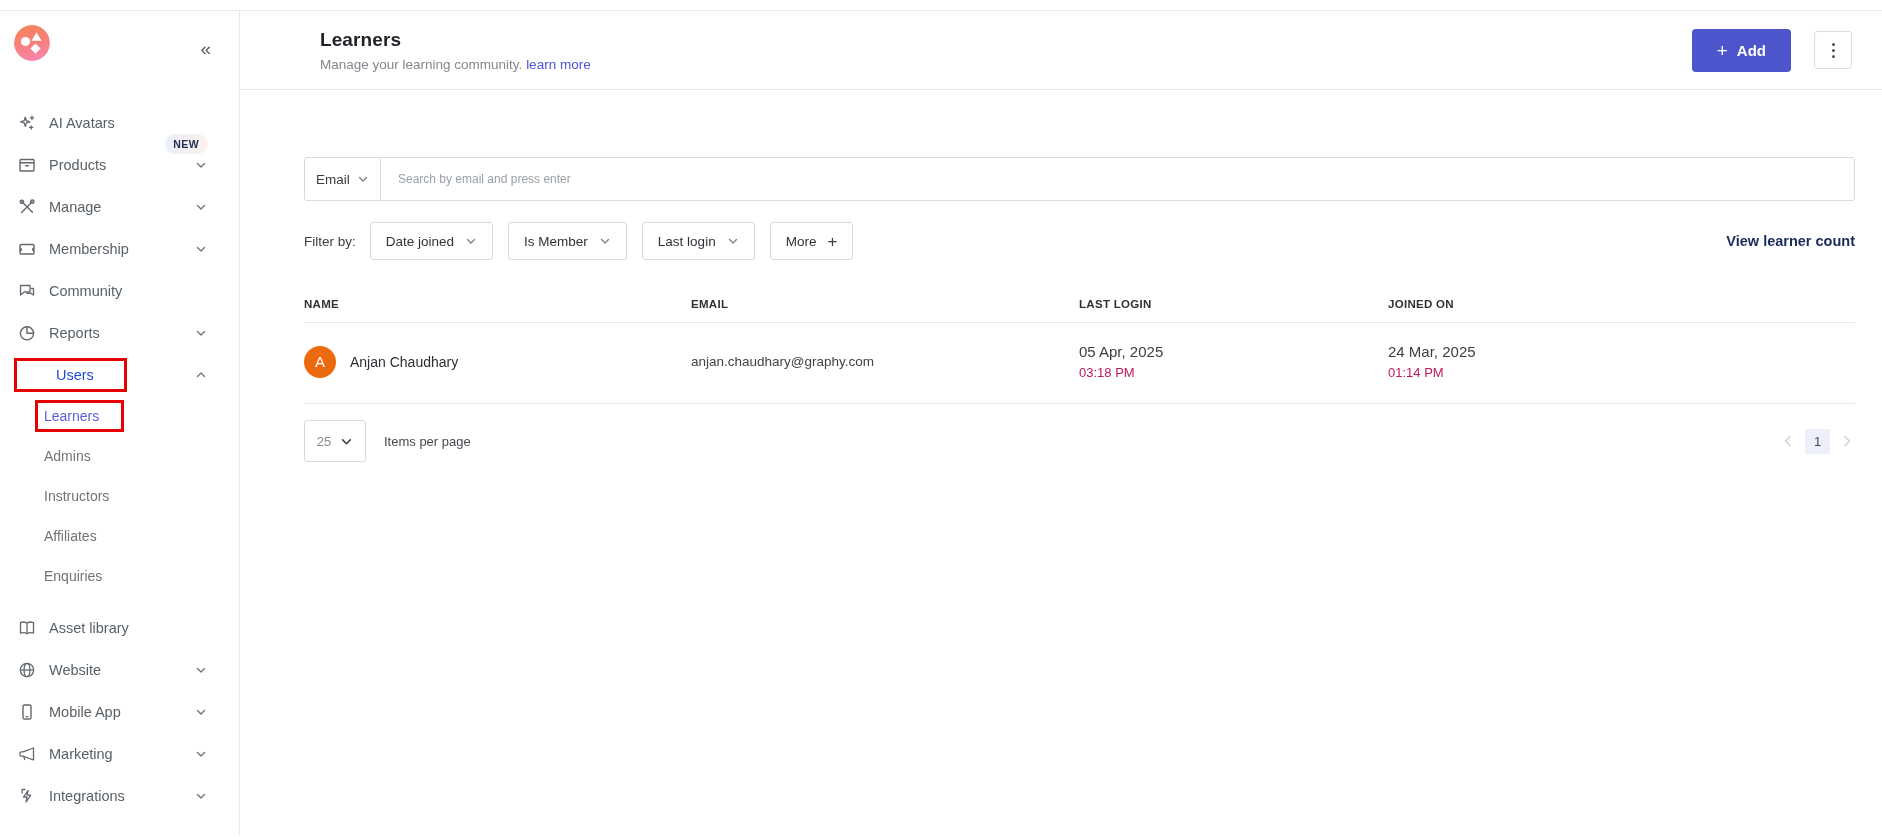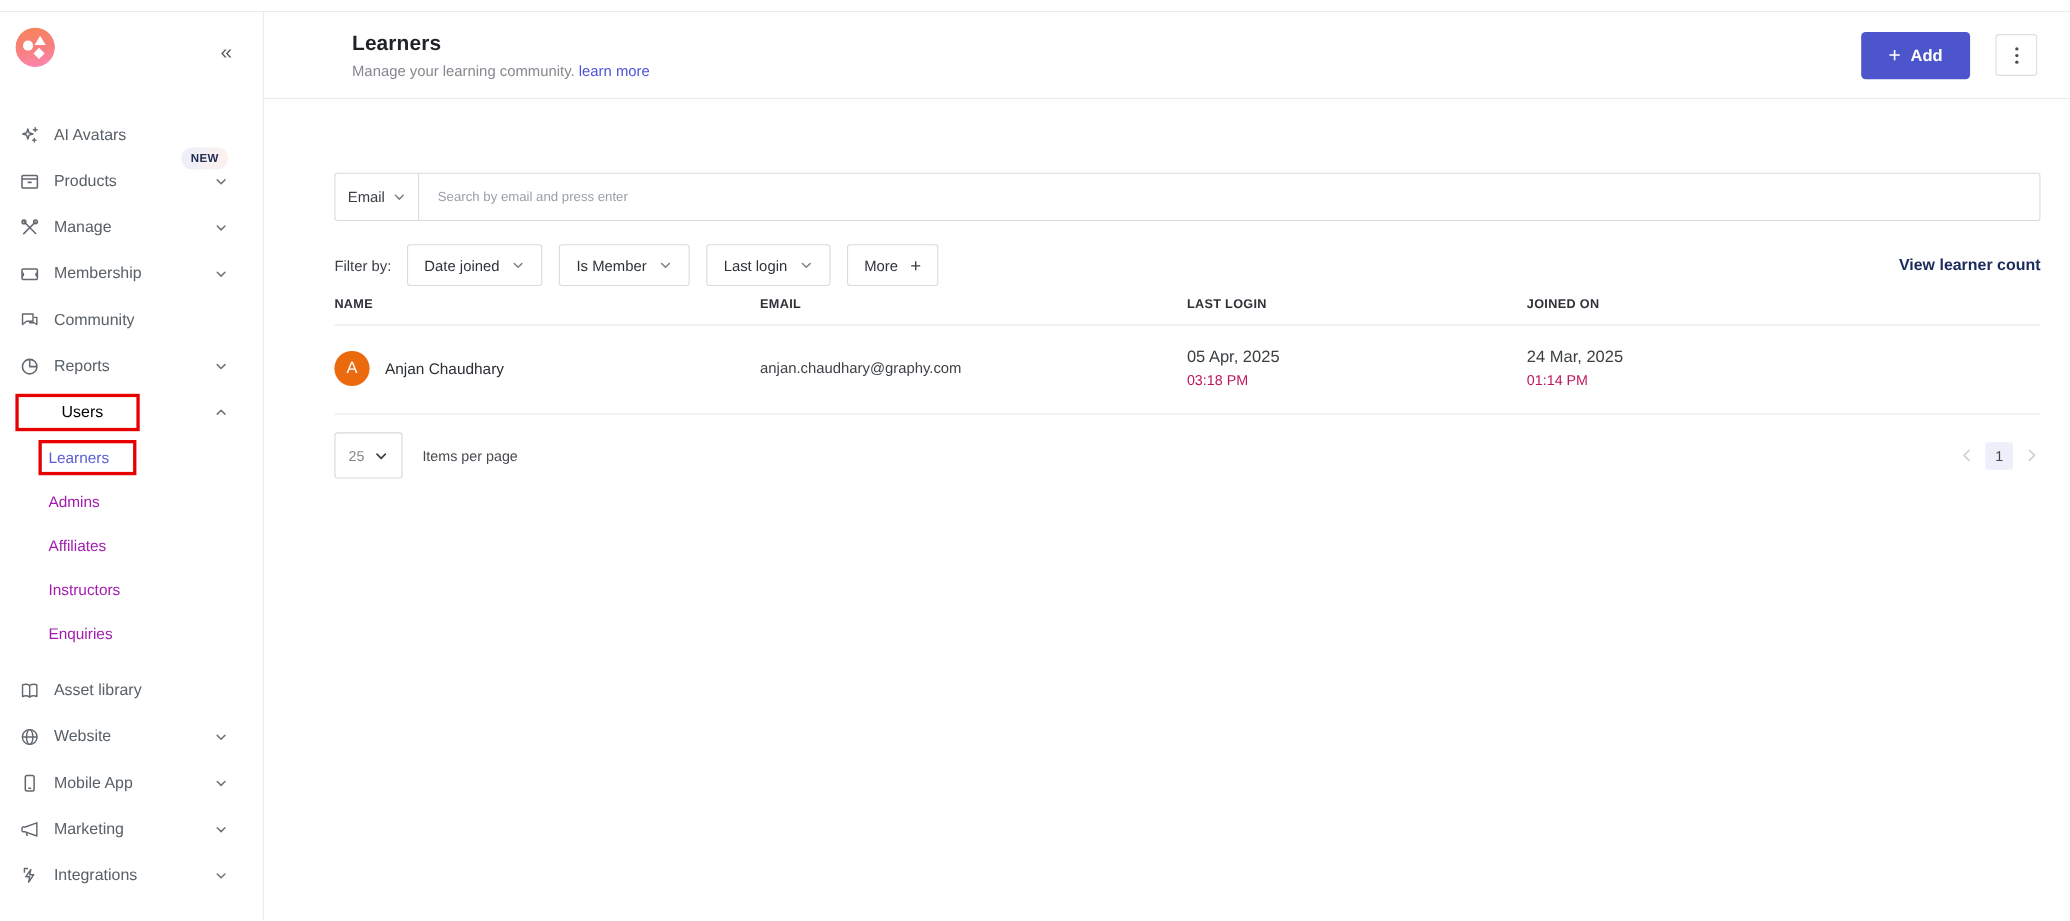--- a/index.html
+++ b/index.html
@@ -9,26 +9,26 @@
   .app { display:flex; border-top:1px solid #e9ebee; height:826px; background:#fff; }
 
   
   .sidebar { width:240px; min-width:240px; border-right:1px solid #e9ebee; background:#fff; overflow:hidden; }
   .logo-row { display:flex; align-items:flex-start; justify-content:space-between; padding:14px 30px 0 14px; height:61px; }
   .logo { width:36px; height:36px; border-radius:50%; display:block; }
   .collapse-btn { color:#585d63; font-size:19px; line-height:1; margin-top:14px; cursor:pointer; letter-spacing:-2px; }
   .nav { margin-top:30px; }
   .nav-item { display:flex; align-items:center; height:42px; padding:0 32px 0 17px; color:#596066; font-size:14.5px; cursor:pointer; }
   .nav-item .nav-icon { width:20px; height:20px; margin-right:12px; display:flex; align-items:center; justify-content:center; color:#63686f; }
-  .nav-item.active, .nav-item.active .nav-icon { color:#000000;padding-left:22px; }
+  .nav-item.active, .nav-item.active .nav-icon { color:#1d4ed8;padding-left:22px; }
   .nav-label { white-space:nowrap; }
   .chev { margin-left:auto; color:#70757c; display:flex; }
   .badge-new { margin-left:auto; font-size:10.5px; font-weight:bold; color:#232e55; letter-spacing:.4px;
     background:linear-gradient(90deg,#eceffb,#fdf1ec); padding:4px 8px; border-radius:9px;margin-top:41px; }
-  .nav-subitem { display:flex; align-items:center; height:40px; padding:0 32px 0 44px; color:#a21caf; font-size:14px; cursor:pointer; }
+  .nav-subitem { display:flex; align-items:center; height:40px; padding:0 32px 0 44px; color:#737373; font-size:14px; cursor:pointer; }
   .nav-subitem.active { color:#5a5fd8; }
   .group-gap { height:11px; }
   .red-box { display:inline-flex; align-items:center; border:3px solid #e60000; padding:4px 30px 4px 5px; margin-left:-8px; }
   .red-box .nav-icon { margin-right:12px; }
   .red-box2 { display:inline-flex; align-items:center; border:3px solid #e60000; padding:5px 22px 5px 6px; margin-left:-9px; }
 
   
   .main { flex:1; display:flex; flex-direction:column; background:#fff; }
   .page-header { display:flex; align-items:center; height:79px; padding:0 30px 0 80px; border-bottom:1px solid #e9ebee; }
   .title-block { flex:1; }
@@ -54,21 +54,21 @@
 
   .filter-row { display:flex; align-items:center; margin-top:21px; }
   .filter-label { font-size:13.5px; color:#3b3f44; margin-right:14px; }
   .filter-btn { display:flex; align-items:center; gap:11px; height:38px; padding:0 15px; margin-right:15px;
     background:#fff; border:1px solid #d8dadf; border-radius:3px; font-size:13.5px; color:#2f3338; cursor:pointer; }
   .filter-btn .chev { margin-left:0; color:#7d828a; }
   .more-plus { font-size:17px; color:#3b3f44; font-weight:400; line-height:1; }
   .spacer { flex:1; }
   .view-count { font-size:14.5px; font-weight:700; color:#1b2a5b; cursor:pointer; }
 
-  .table { margin-top:11px; }
+  .table { margin-top:38px; }
   .t-head { display:grid; grid-template-columns:387px 388px 309px 1fr; padding-bottom:12px; border-bottom:1px solid #e4e6e9; }
   .t-head span { font-size:11.5px; font-weight:700; color:#2e3237; letter-spacing:.3px; }
   .t-row { display:grid; grid-template-columns:387px 388px 309px 1fr; align-items:center; padding:20px 0 23px;
     border-bottom:1px solid #e7e8eb; cursor:pointer; }
   .name-cell { display:flex; align-items:center; gap:14px; }
   .avatar { width:32px; height:32px; border-radius:50%; color:#fff; font-size:15px; display:flex; align-items:center; justify-content:center; }
   .cell-name { font-size:14px; color:#2c2f34; }
   .cell-email { font-size:13.5px; color:#3f4348; }
   .cell-date { font-size:15px; color:#3c4043; }
   .cell-time { font-size:13px; color:#be185d; margin-top:5px; }
@@ -215,24 +215,24 @@
 
       <div class="nav-subitem active">
         <span class="red-box2">
           <span class="nav-label">Learners</span>
         </span>
       </div>
       <div class="nav-subitem">
         <span class="nav-label">Admins</span>
       </div>
       <div class="nav-subitem">
+        <span class="nav-label">Instructors</span>
+      </div>
+      <div class="nav-subitem">
         <span class="nav-label">Affiliates</span>
-      </div>
-      <div class="nav-subitem">
-        <span class="nav-label">Instructors</span>
       </div>
       <div class="nav-subitem">
         <span class="nav-label">Enquiries</span>
       </div>
 
       <div class="group-gap"></div>
 
       <div class="nav-item">
         <span class="nav-icon">
           <svg width="20" height="20" viewBox="0 0 20 20" fill="none" stroke="currentColor" stroke-width="1.3" stroke-linejoin="round">

